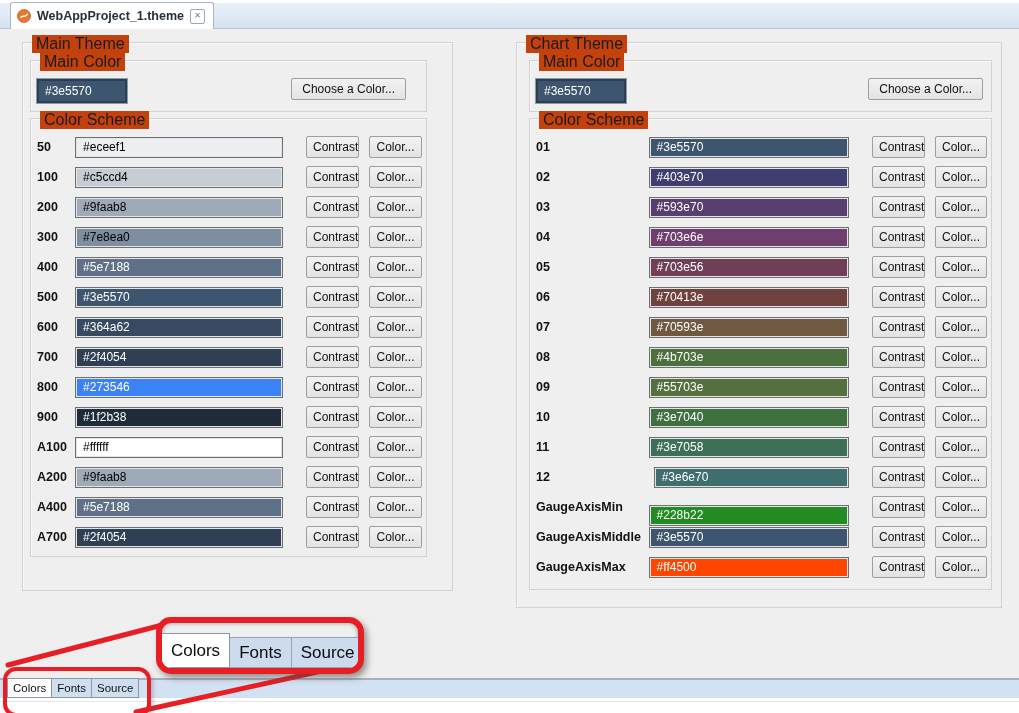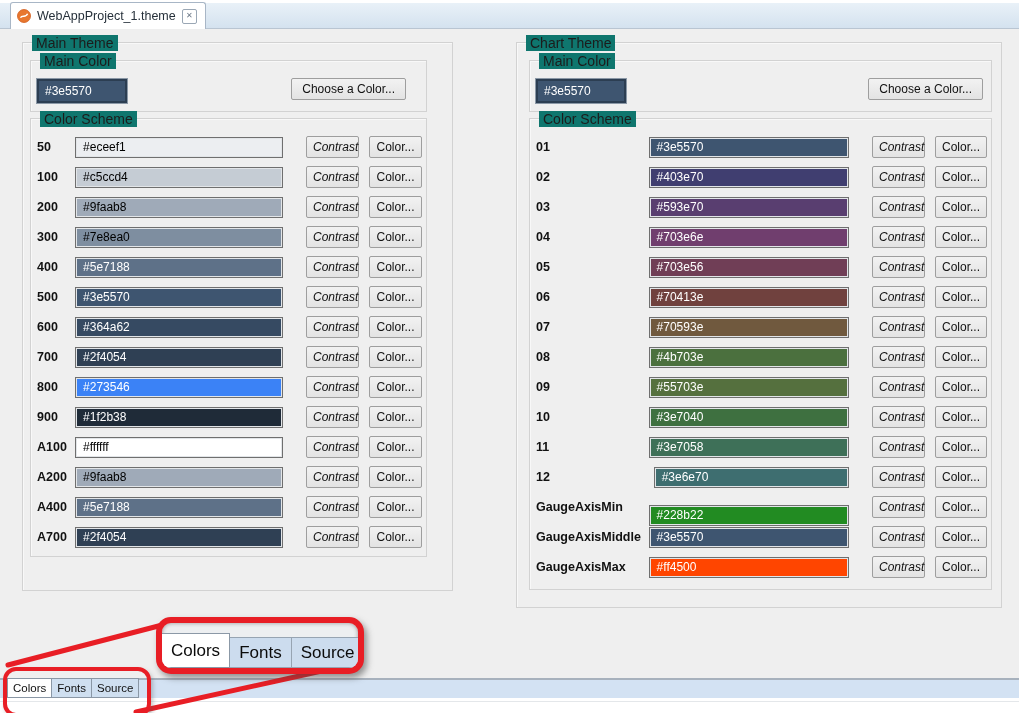--- a/index.html
+++ b/index.html
@@ -8,47 +8,47 @@
     background:#ffffff;
     font-family:"Liberation Sans","DejaVu Sans",sans-serif;
     -webkit-font-smoothing:antialiased;
   }
   
   .tabbar{position:absolute;left:0;top:0;width:1019px;height:29px;background:#fff;}
   .tab-strip{position:absolute;left:0;top:3px;right:0;height:25px;
     background:linear-gradient(#e9f1f8,#d4e2ef);border-bottom:1px solid #b9c5d2;}
   .editor-tab{position:absolute;left:10px;top:2px;height:26px;background:#ffffff;
     border:1px solid #a8b6c6;border-bottom:none;border-radius:3px 3px 0 0;
-    display:flex;align-items:center;gap:6px;padding:0 8px 0 6px;z-index:2;}
+    display:flex;align-items:center;gap:6px;padding:0 8px 0 6px;z-index:2;font-weight:bold;}
   .editor-tab .title{font-size:12.5px;color:#26303a;}
   .close-box{width:13px;height:13px;border:1px solid #9aa7b5;color:#6b7888;
     font-size:8px;line-height:11px;text-align:center;border-radius:2px;cursor:pointer;}
   
   .editor-area{position:absolute;left:0;top:29px;width:1019px;height:649px;background:#efefef;}
   .groupbox{position:absolute;border:1px solid #d2d2d2;box-shadow:inset 1px 1px 0 #f8f8f8;}
-  .gb-label{position:absolute;top:-8px;left:9px;background:#0f766e;padding:0 4px;
-    font-size:14px;color:#1c1c1c;white-space:nowrap;z-index:2;}
+  .gb-label{position:absolute;top:-8px;left:9px;background:#c2410c;padding:0 4px;
+    font-size:16px;color:#1c1c1c;white-space:nowrap;z-index:2;}
   
   .mc-swatch{position:absolute;left:6px;top:18px;width:80px;height:20px;box-sizing:content-box;
     border:2px solid #2c3e52;outline:1px solid #8b98a6;
     font-size:12px;line-height:20px;padding-left:6px;}
   .choose-btn{position:absolute;top:17px;height:24px;padding:0 10px;font-size:12px;}
   
   .rows{position:absolute;left:6px;top:13px;right:4px;}
   .scheme-row{height:30px;display:flex;align-items:center;justify-content:flex-end;}
   .row-label{font-weight:bold;font-size:12.5px;color:#111;}
   .rows.left .row-label{width:39px;}
   .rows.right .row-label{width:120px;}
   .swatch{width:213px;height:21px;box-sizing:border-box;border:1px solid #6f6f6f;
     box-shadow:inset 0 0 0 1px #e2e5e8;font-size:12px;line-height:19px;
     padding-left:7px;overflow:hidden;white-space:nowrap;}
   .btn{height:22px;box-sizing:border-box;border:1px solid #9e9e9e;border-radius:2px;
     background:linear-gradient(#f2f2f2,#e3e3e3);font-size:12px;
     font-family:inherit;color:#111;cursor:pointer;}
-  .btn.contrast{width:53px;margin-left:23px;font-style:italic;}
+  .btn.contrast{width:53px;margin-left:23px;}
   .btn.colorbtn{width:54px;margin-left:10px;}
   
   .bottom-strip{position:absolute;left:0;top:678px;width:1019px;height:20px;
     background:#d3e2f3;border-top:2px solid #a7b1bd;box-sizing:border-box;}
   .bottom-line{position:absolute;left:0;top:701px;width:1019px;height:1px;background:#e4e7ea;}
   .small-tabs{position:absolute;left:8px;top:678px;height:20px;display:flex;
     align-items:stretch;z-index:1;font-size:11.5px;}
   .small-tab{display:flex;align-items:center;padding:0 5px;background:#cfdff0;
     border:1px solid #8a97a5;margin-left:-1px;color:#111;cursor:pointer;}
   .small-tab.active{background:#ffffff;position:relative;z-index:2;}

